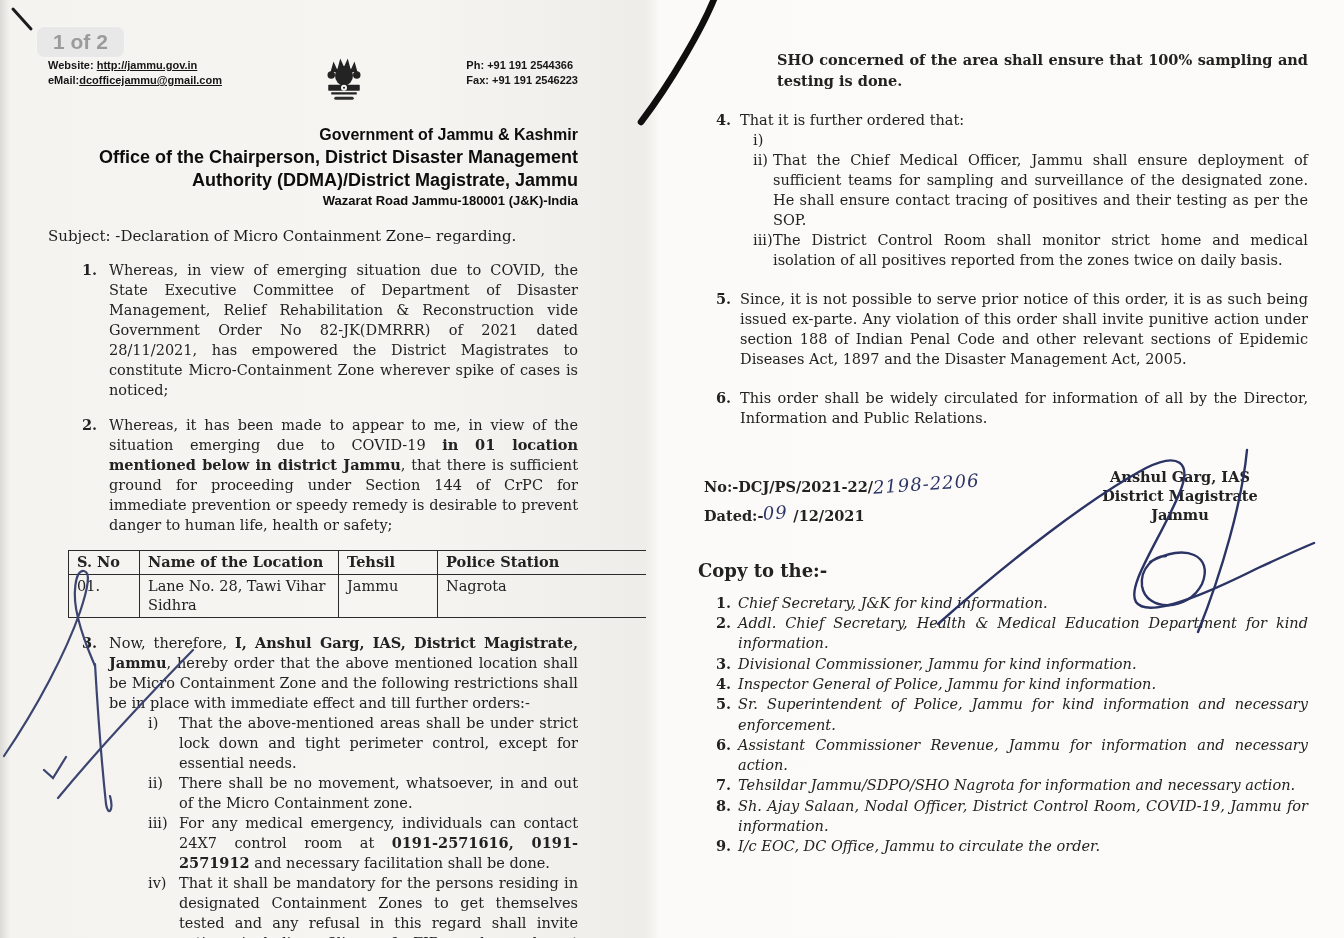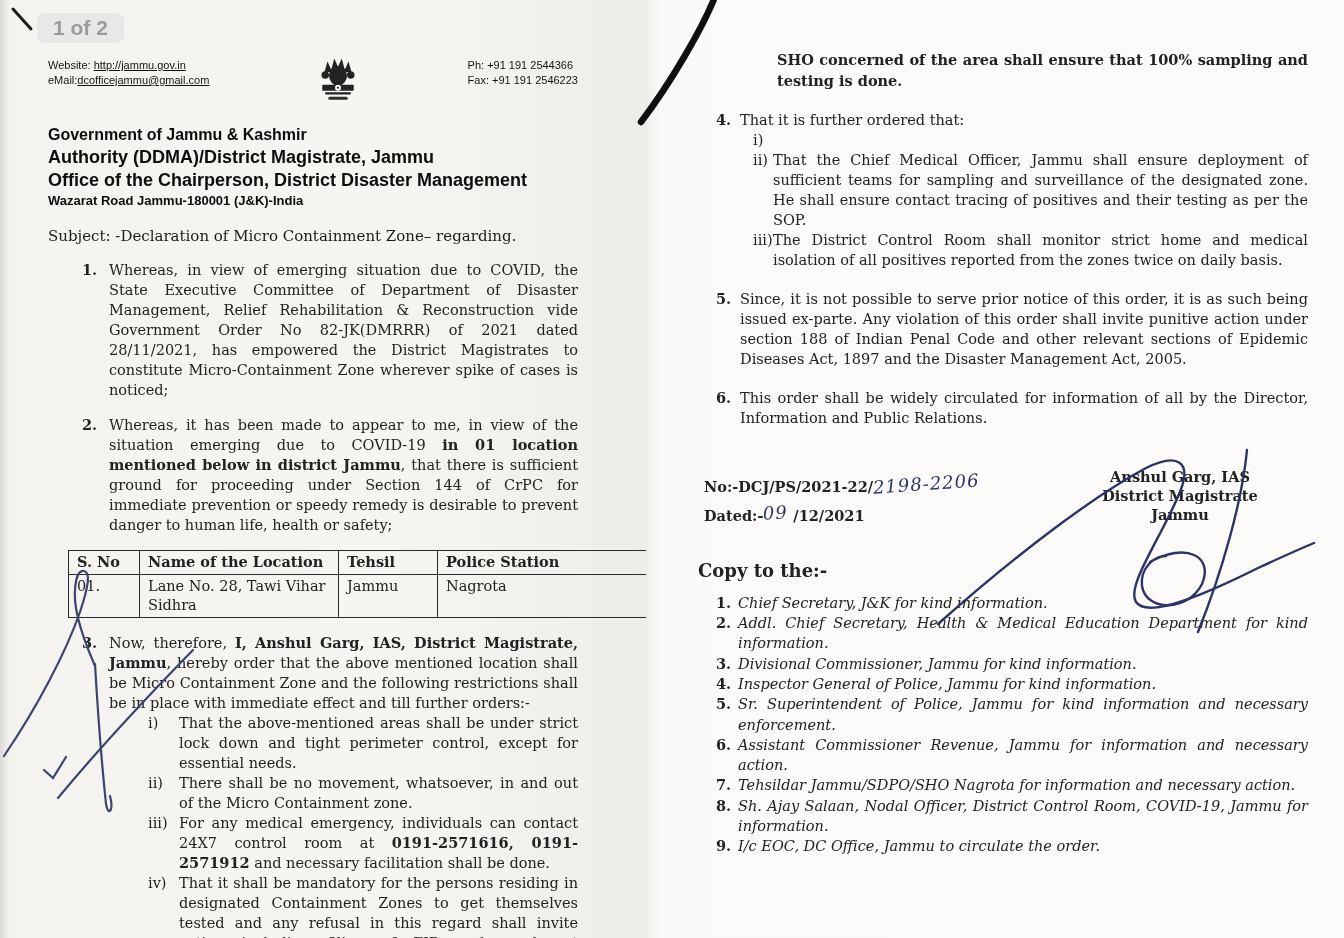--- a/index.html
+++ b/index.html
@@ -5,24 +5,24 @@
   html,body{margin:0;padding:0;background:#e9e7e4;}
   .stage{position:relative;width:1344px;height:938px;overflow:hidden;
          font-family:"DejaVu Serif",serif;color:#222;}
   .page{position:absolute;top:0;height:938px;box-sizing:border-box;}
   .page-left{left:0;width:646px;background:linear-gradient(to right,#dcdad7 0px,#f4f3f0 10px,#f6f5f2 60%,#efede9 100%);
              padding:58px 68px 0 48px;}
   .page-right{left:646px;width:698px;background:linear-gradient(to right,#efede9 0,#fbfaf8 14px,#fcfbfa 100%);
               padding:50px 36px 0 52px;}
   
   .contact-row{display:flex;justify-content:space-between;align-items:flex-start;}
-  .contact{font-family:"Liberation Sans",sans-serif;font-size:11px;font-weight:400;color:#151515;line-height:1.35;}
+  .contact{font-family:"Liberation Sans",sans-serif;font-size:11px;font-weight:700;color:#151515;line-height:1.35;}
   .u{text-decoration:underline;}
   .emblem{flex:0 0 auto;margin-top:-4px;}
-  .titles{text-align:left;font-family:"Liberation Sans",sans-serif;font-weight:700;color:#0d0d0d;margin-top:4px;}
+  .titles{text-align:right;font-family:"Liberation Sans",sans-serif;font-weight:700;color:#0d0d0d;margin-top:4px;}
   .t1{font-size:16px;line-height:1.3;}
   .t2{font-size:18px;line-height:1.28;}
   .t3{font-size:13px;line-height:1.4;}
   .subject{margin-top:17px;font-size:15px;color:#1c1c1c;}
   
   .para{display:flex;margin-top:15px;font-size:14.5px;line-height:1.38;}
   .p1page .para{padding-left:34px;}
   .pnum{flex:0 0 27px;font-weight:700;}
   .ptext{flex:1;text-align:justify;}
   .b{font-weight:700;}
@@ -44,21 +44,21 @@
   .hw{font-style:italic;font-weight:400;font-size:18px;letter-spacing:1px;color:#2b3464;
       display:inline-block;transform:rotate(-4deg) translateY(-2px);font-family:"DejaVu Serif",serif;}
   .sigblock{text-align:center;font-weight:700;font-size:14.5px;line-height:1.3;margin-right:28px;margin-top:-4px;width:200px;}
   .copyhead{margin-top:30px;font-size:18px;font-weight:700;}
   .copylist{margin-top:12px;padding-left:18px;}
   .citem{display:flex;font-size:14.5px;line-height:1.4;}
   .cnum{flex:0 0 22px;font-weight:700;}
   .ctext{flex:1;text-align:justify;font-style:italic;}
   
   .overlay{position:absolute;left:0;top:0;width:1344px;height:938px;pointer-events:none;}
-  .badge{position:absolute;left:36px;top:12px;background:#e8e8e8;border-radius:8px;
+  .badge{position:absolute;left:36px;top:26px;background:#e8e8e8;border-radius:8px;
          padding:4px 17px;font-family:"Liberation Sans",sans-serif;font-weight:700;
          font-size:21px;color:#9b9b9b;box-shadow:0 0 0 1px rgba(255,255,255,.6) inset;}
 </style>
 </head>
 <body>
 
 <div class="stage">
 
   <div class="page page-left p1page">
     <div class="contact-row">
@@ -82,22 +82,22 @@
         </svg>
       </div>
       <div class="contact">
         <div>Ph: +91 191 2544366</div>
         <div>Fax: +91 191 2546223</div>
       </div>
     </div>
 
     <div class="titles">
       <div class="t1">Government of Jammu &amp; Kashmir</div>
+      <div class="t2">Office of the Chairperson, District Disaster Management</div>
       <div class="t2">Authority (DDMA)/District Magistrate, Jammu</div>
-      <div class="t2">Office of the Chairperson, District Disaster Management</div>
       <div class="t3">Wazarat Road Jammu-180001 (J&amp;K)-India</div>
     </div>
 
     <div class="subject">Subject: -Declaration of Micro Containment Zone– regarding.</div>
 
     <div class="para">
       <span class="pnum">1.</span>
       <div class="ptext"><span>Whereas, in view of emerging situation due to COVID, the State Executive Committee of Department of Disaster Management, Relief Rehabilitation &amp; Reconstruction vide Government Order No 82-JK(DMRRR) of 2021 dated 28/11/2021, has empowered the District Magistrates to constitute Micro-Containment Zone wherever spike of cases is noticed;</span></div>
     </div>
 

